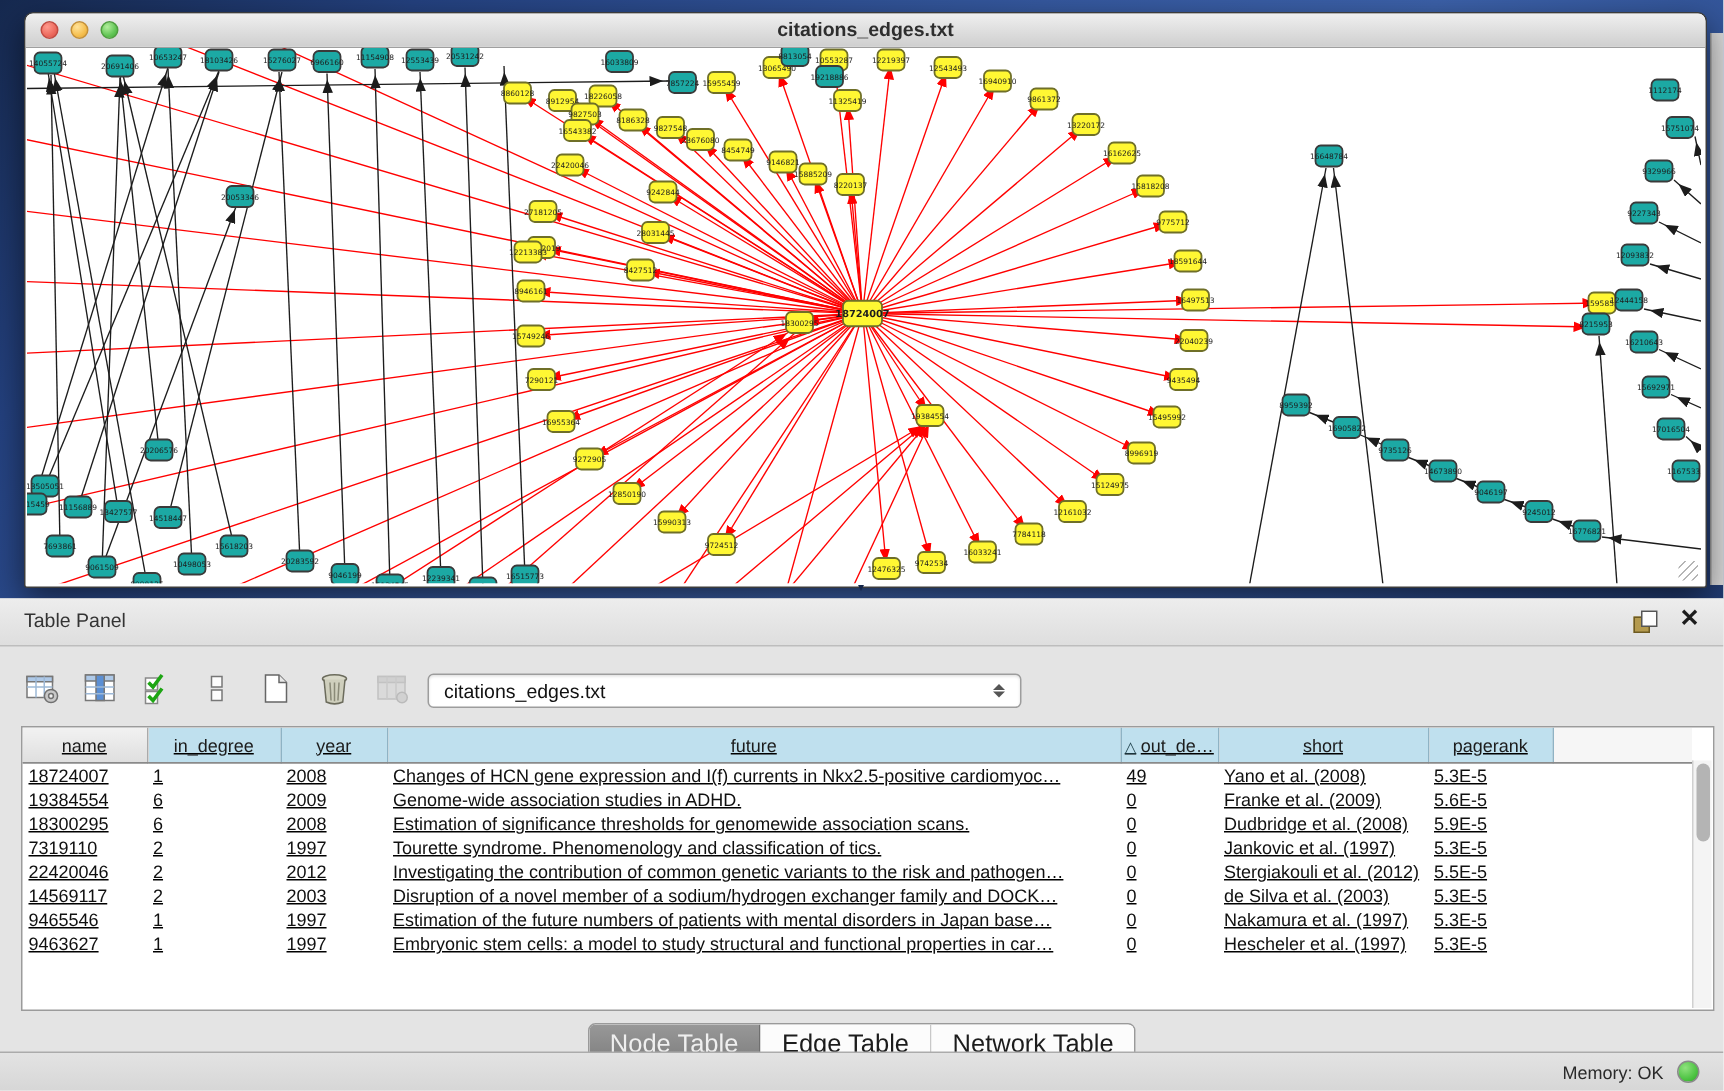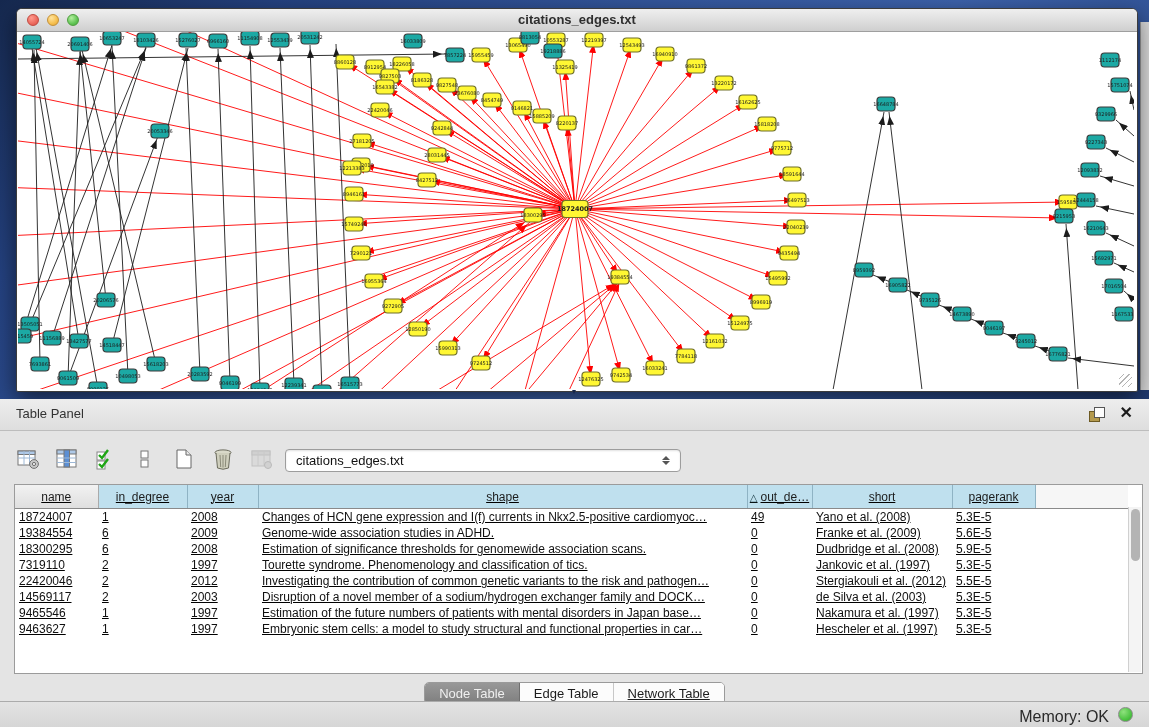--- a/index.html
+++ b/index.html
@@ -54,27 +54,27 @@
   th.filler{background:#f6f6f6;border-right:none;cursor:default;}
   th .sort{font-size:10px;margin-right:3px;color:#23454f;}
   td{height:16px;padding:0 4px;color:#101010;white-space:nowrap;overflow:hidden;cursor:default;}
   col.c1{width:83px}col.c2{width:89px}col.c3{width:71px}col.c4{width:489px}
   col.c5{width:65px}col.c6{width:140px}col.c7{width:83px}col.c8{width:93px}
   #vscroll{position:absolute;right:1px;top:22px;width:12px;height:165px;background:#f4f4f4;border-left:1px solid #d0d0d0;}
   #vthumb{position:absolute;left:1.5px;top:2px;width:9px;height:52px;border-radius:5px;background:#b4b4b4;cursor:pointer;}
   
   #tabs{position:absolute;left:0;top:283px;width:1149px;display:flex;justify-content:center;}
   .seg{display:flex;border:1px solid #9a9a9a;border-radius:5px;overflow:hidden;background:#fff;box-shadow:0 1px 0 rgba(255,255,255,.7);}
-  .seg .tab{padding:3px 14px;font-size:13px;color:#1c1c1c;background:#fcfcfc;cursor:pointer;border-right:1px solid #c8c8c8;}
+  .seg .tab{padding:3px 14px;font-size:17px;color:#1c1c1c;background:#fcfcfc;cursor:pointer;border-right:1px solid #c8c8c8;}
   .seg .tab:last-child{border-right:none;text-decoration:underline;}
   .seg .tab.sel{background:linear-gradient(#989898,#7e7e7e);color:#efefef;border-right:1px solid #6f6f6f;}
   
   #status-bar{position:absolute;left:0;top:701px;width:1149px;height:26px;background:linear-gradient(#e3e3e3,#d6d6d6);
     border-top:1px solid #ababab;}
-  #mem{position:absolute;right:40px;top:6px;font-size:16px;color:#2a2a2a;text-align:center;}
+  #mem{position:absolute;right:40px;top:6px;font-size:12px;color:#2a2a2a;text-align:center;}
   #memdot{position:absolute;right:16px;top:5px;width:15px;height:15px;border-radius:50%;
     background:radial-gradient(circle at 35% 30%,#8fe27e,#49c13f 65%,#35a02e);border:1px solid #8a8a8a;box-sizing:border-box;}
 </style>
 </head>
 <body>
 
 <div id="desktop">
   <div id="behind-strip"></div>
   <div id="gwindow">
     <div id="titlebar">
@@ -724,21 +724,21 @@
           <col class="c5">
           <col class="c6">
           <col class="c7">
           <col class="c8">
         </colgroup>
       <thead>
           <tr id="thead-row">
             <th class="gray">name</th>
             <th>in_degree</th>
             <th>year</th>
-            <th>shape</th>
+            <th>future</th>
             <th><span class="sort">△</span>out_de…</th>
             <th>short</th>
             <th>pagerank</th>
             <th class="filler"></th>
           </tr>
         </thead>
       <tbody id="tbody">
           <tr>
             <td>18724007</td>
             <td>1</td>

